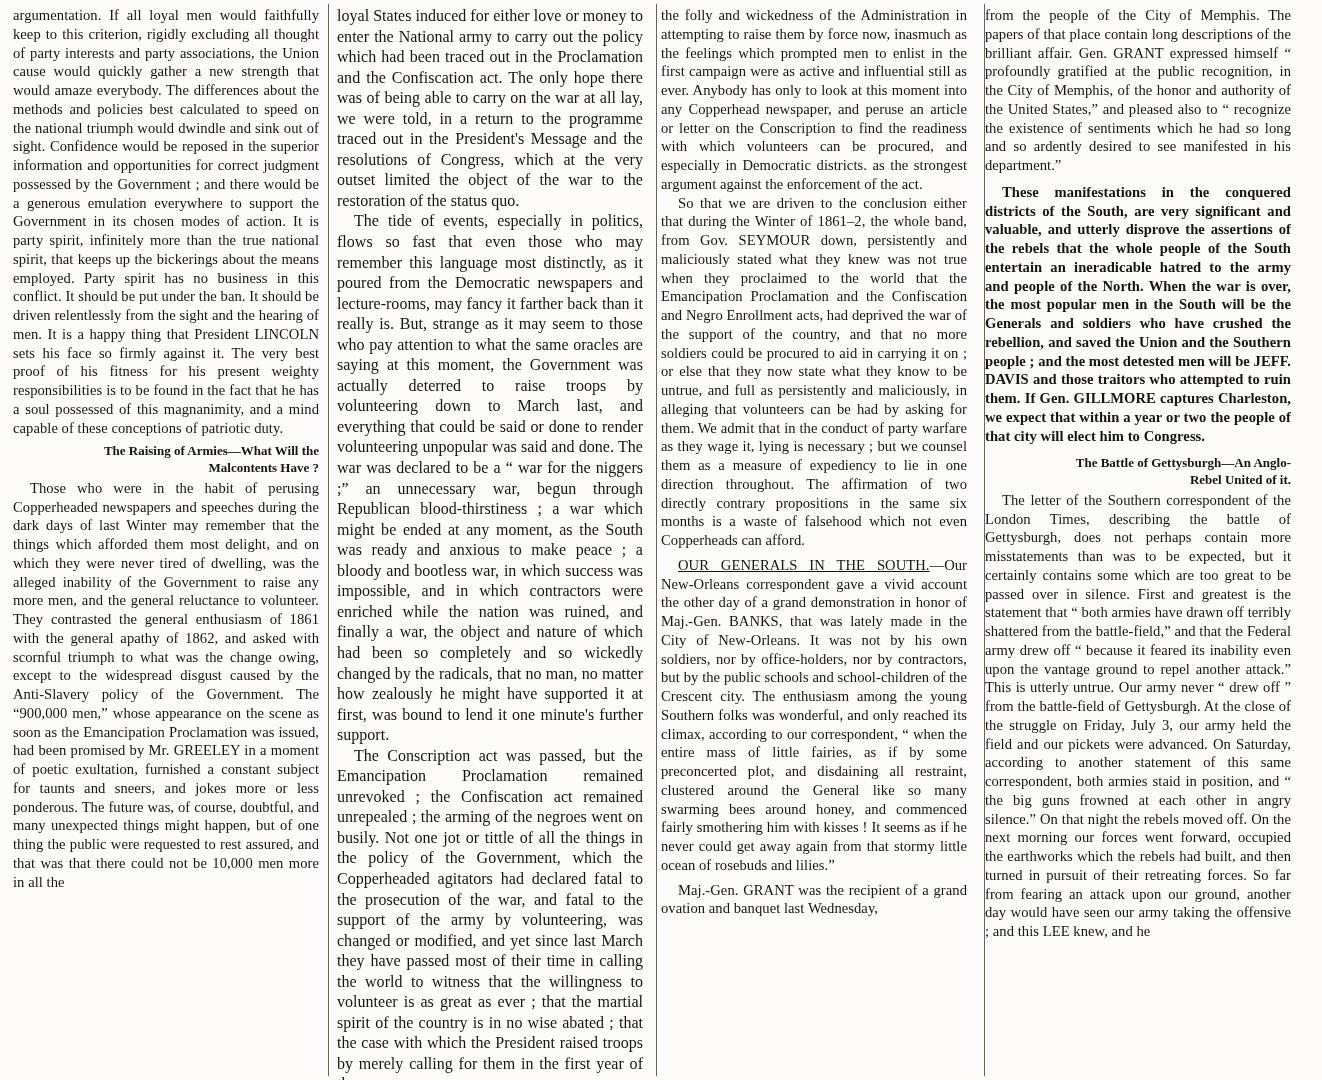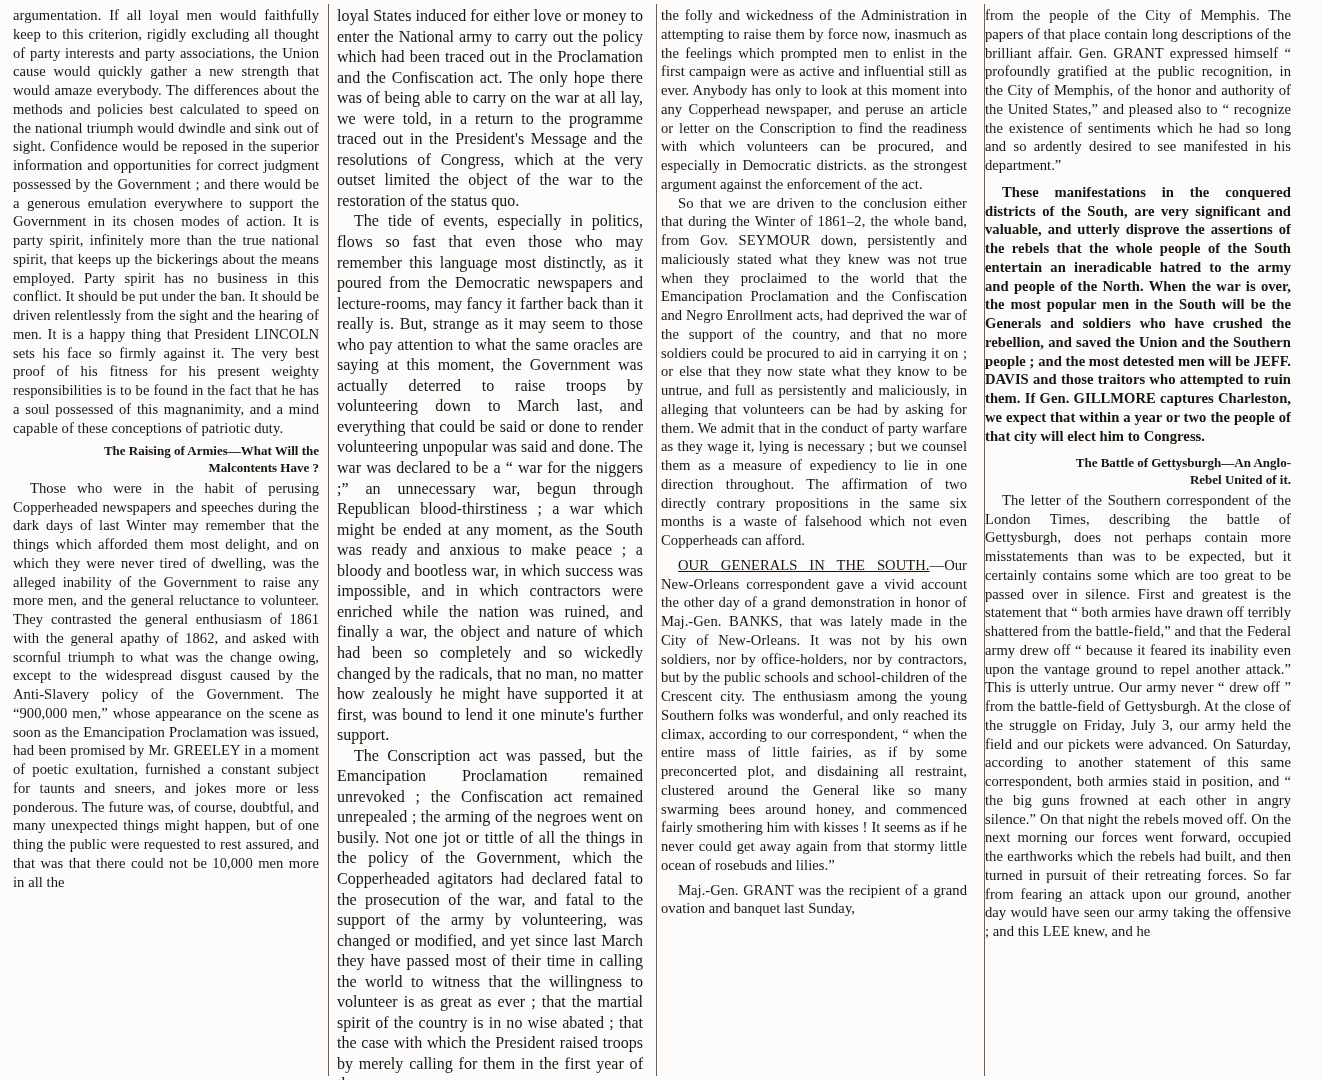--- a/index.html
+++ b/index.html
@@ -107,21 +107,21 @@
     <p class="indent">The tide of events, especially in politics, flows so fast that even those who may remember this language most distinctly, as it poured from the Democratic newspapers and lecture-rooms, may fancy it farther back than it really is. But, strange as it may seem to those who pay attention to what the same oracles are saying at this moment, the Government was actually deterred to raise troops by volunteering down to March last, and everything that could be said or done to render volunteering unpopular was said and done. The war was declared to be a “ war for the niggers ;” an unnecessary war, begun through Republican blood-thirstiness ; a war which might be ended at any moment, as the South was ready and anxious to make peace ; a bloody and bootless war, in which success was impossible, and in which contractors were enriched while the nation was ruined, and finally a war, the object and nature of which had been so completely and so wickedly changed by the radicals, that no man, no matter how zealously he might have supported it at first, was bound to lend it one minute's further support.</p>
     <p class="indent">The Conscription act was passed, but the Emancipation Proclamation remained unrevoked ; the Confiscation act remained unrepealed ; the arming of the negroes went on busily. Not one jot or tittle of all the things in the policy of the Government, which the Copperheaded agitators had declared fatal to the prosecution of the war, and fatal to the support of the army by volunteering, was changed or modified, and yet since last March they have passed most of their time in calling the world to witness that the willingness to volunteer is as great as ever ; that the martial spirit of the country is in no wise abated ; that the case with which the President raised troops by merely calling for them in the first year of the war, proves</p>
   </div>
 
   <div class="column col3">
     <p>the folly and wickedness of the Administration in attempting to raise them by force now, inasmuch as the feelings which prompted men to enlist in the first campaign were as active and influential still as ever. Anybody has only to look at this moment into any Copperhead newspaper, and peruse an article or letter on the Conscription to find the readiness with which volunteers can be procured, and especially in Democratic districts. as the strongest argument against the enforcement of the act.</p>
     <p class="indent">So that we are driven to the conclusion either that during the Winter of 1861–2, the whole band, from Gov. SEYMOUR down, persistently and maliciously stated what they knew was not true when they proclaimed to the world that the Emancipation Proclamation and the Confiscation and Negro Enrollment acts, had deprived the war of the support of the country, and that no more soldiers could be procured to aid in carrying it on ; or else that they now state what they know to be untrue, and full as persistently and maliciously, in alleging that volunteers can be had by asking for them. We admit that in the conduct of party warfare as they wage it, lying is necessary ; but we counsel them as a measure of expediency to lie in one direction throughout. The affirmation of two directly contrary propositions in the same six months is a waste of falsehood which not even Copperheads can afford.</p>
     <div class="gap-sm"></div>
     <p class="indent"><span class="sc">OUR GENERALS IN THE SOUTH.</span><span>—Our New-Orleans correspondent gave a vivid account the other day of a grand demonstration in honor of Maj.-Gen. BANKS, that was lately made in the City of New-Orleans. It was not by his own soldiers, nor by office-holders, nor by contractors, but by the public schools and school-children of the Crescent city. The enthusiasm among the young Southern folks was wonderful, and only reached its climax, according to our correspondent, “ when the entire mass of little fairies, as if by some preconcerted plot, and disdaining all restraint, clustered around the General like so many swarming bees around honey, and commenced fairly smothering him with kisses ! It seems as if he never could get away again from that stormy little ocean of rosebuds and lilies.”</span></p>
     <div class="gap-sm"></div>
-    <p class="indent">Maj.-Gen. GRANT was the recipient of a grand ovation and banquet last Sunday,</p>
+    <p class="indent">Maj.-Gen. GRANT was the recipient of a grand ovation and banquet last Wednesday,</p>
   </div>
 
   <div class="column col4">
     <p>from the people of the City of Memphis. The papers of that place contain long descriptions of the brilliant affair. Gen. GRANT expressed himself “ profoundly gratified at the public recognition, in the City of Memphis, of the honor and authority of the United States,” and pleased also to “ recognize the existence of sentiments which he had so long and so ardently desired to see manifested in his department.”</p>
     <p class="indent em">These manifestations in the conquered districts of the South, are very significant and valuable, and utterly disprove the assertions of the rebels that the whole people of the South entertain an ineradicable hatred to the army and people of the North. When the war is over, the most popular men in the South will be the Generals and soldiers who have crushed the rebellion, and saved the Union and the Southern people ; and the most detested men will be JEFF. DAVIS and those traitors who attempted to ruin them. If Gen. GILLMORE captures Charleston, we expect that within a year or two the people of that city will elect him to Congress.</p>
     <div class="headline">
       <div>The Battle of Gettysburgh—An Anglo-</div>
       <div>Rebel United of it.</div>
     </div>
     <p class="indent">The letter of the Southern correspondent of the London Times, describing the battle of Gettysburgh, does not perhaps contain more misstatements than was to be expected, but it certainly contains some which are too great to be passed over in silence. First and greatest is the statement that “ both armies have drawn off terribly shattered from the battle-field,” and that the Federal army drew off “ because it feared its inability even upon the vantage ground to repel another attack.” This is utterly untrue. Our army never “ drew off ” from the battle-field of Gettysburgh. At the close of the struggle on Friday, July 3, our army held the field and our pickets were advanced. On Saturday, according to another statement of this same correspondent, both armies staid in position, and “ the big guns frowned at each other in angry silence.” On that night the rebels moved off. On the next morning our forces went forward, occupied the earthworks which the rebels had built, and then turned in pursuit of their retreating forces. So far from fearing an attack upon our ground, another day would have seen our army taking the offensive ; and this LEE knew, and he</p>

